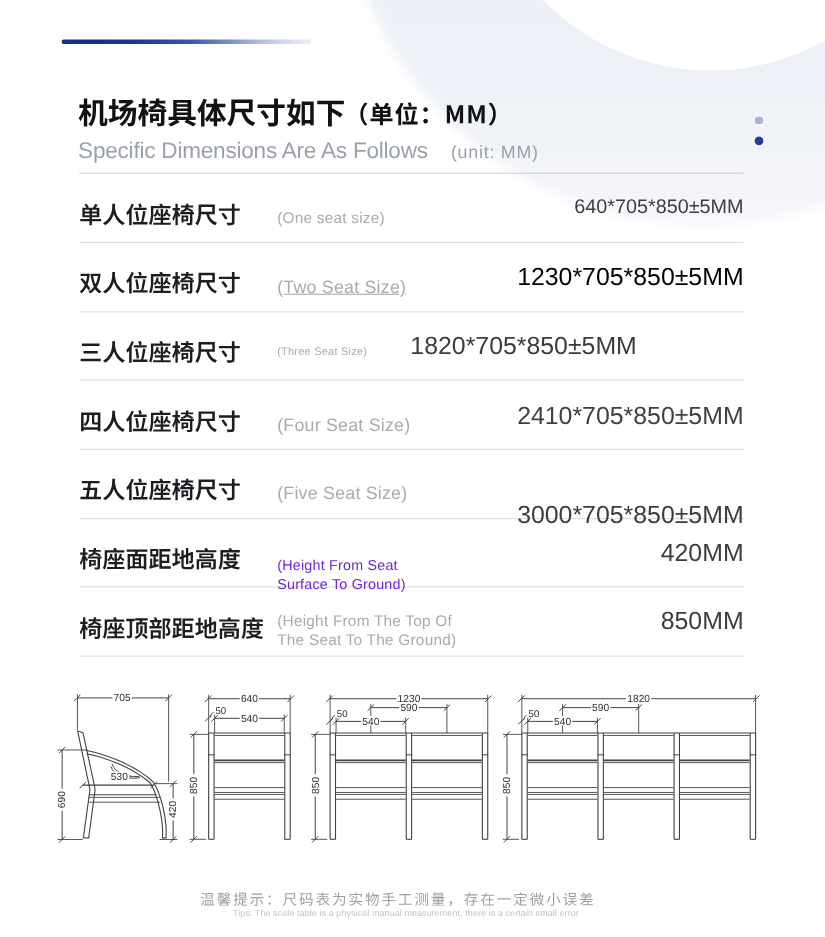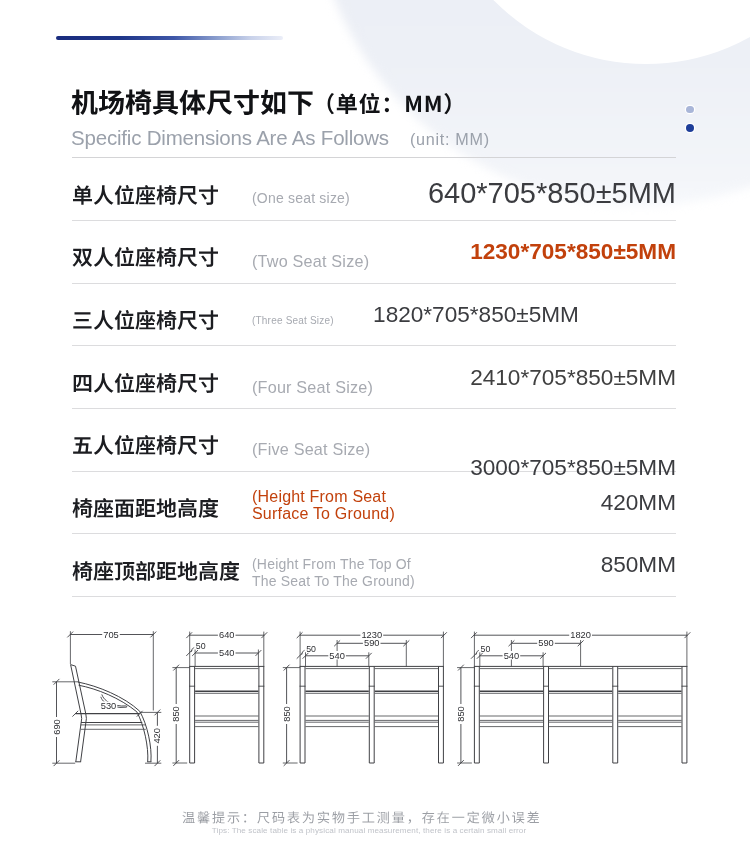--- a/index.html
+++ b/index.html
@@ -25,30 +25,30 @@
 
 <div class="abs" style="left:72px;top:157.3px;width:604px;height:1px;background:#d4d4d6;"></div>
 
 <div class="abs" style="left:72px;top:219.9px;width:604px;height:1px;background:#dcdcde;"></div>
 <div class="abs" style="left:72px;top:183.7px;">
     <svg width="147" height="26" viewBox="0 0 147 26" style="display:block;overflow:visible">
       <path d="M9.3 5.9H11.6V20.8H9.3ZM5.1 10.1V11.7H16.0V10.1ZM5.1 6.7V8.3H16.0V6.7ZM2.9 4.8H18.3V13.6H2.9ZM1.0 15.1H20.0V17.2H1.0ZM4.7 2.2 6.6 1.3Q7.2 2.0 7.8 2.8Q8.5 3.7 8.8 4.4L6.7 5.4Q6.5 4.7 5.9 3.8Q5.3 2.9 4.7 2.2ZM14.5 1.4 17.0 2.1Q16.3 3.1 15.6 4.1Q14.9 5.2 14.3 5.9L12.3 5.2Q12.7 4.6 13.1 4.0Q13.5 3.3 13.9 2.6Q14.2 1.9 14.5 1.4Z M30.1 1.3H32.6Q32.6 2.3 32.5 3.8Q32.4 5.3 32.2 7.0Q31.9 8.8 31.4 10.7Q30.8 12.6 29.8 14.4Q28.8 16.2 27.3 17.9Q25.8 19.5 23.5 20.8Q23.3 20.3 22.7 19.8Q22.2 19.3 21.7 19.0Q23.8 17.8 25.3 16.3Q26.7 14.8 27.7 13.1Q28.6 11.4 29.1 9.7Q29.6 8.0 29.8 6.4Q30.0 4.8 30.0 3.4Q30.0 2.1 30.1 1.3ZM32.4 3.8Q32.5 4.2 32.6 5.2Q32.7 6.2 33.0 7.6Q33.3 9.0 33.9 10.5Q34.5 12.1 35.5 13.6Q36.5 15.1 38.0 16.5Q39.4 17.8 41.5 18.7Q41.0 19.1 40.5 19.6Q40.1 20.2 39.8 20.7Q37.7 19.7 36.2 18.2Q34.6 16.7 33.6 15.0Q32.6 13.3 31.9 11.6Q31.3 9.9 31.0 8.4Q30.6 6.8 30.5 5.7Q30.3 4.6 30.2 4.1Z M49.6 4.8H61.3V7.0H49.6ZM50.9 8.3 53.0 7.9Q53.2 8.9 53.4 10.1Q53.7 11.3 53.9 12.4Q54.1 13.6 54.2 14.6Q54.4 15.7 54.4 16.5L52.2 17.1Q52.2 16.3 52.0 15.2Q51.9 14.2 51.7 13.0Q51.6 11.8 51.4 10.6Q51.1 9.4 50.9 8.3ZM58.0 7.8 60.4 8.1Q60.1 9.5 59.9 10.9Q59.6 12.3 59.3 13.7Q59.0 15.1 58.7 16.3Q58.3 17.6 58.0 18.6L56.1 18.2Q56.4 17.2 56.7 15.9Q57.0 14.6 57.2 13.2Q57.5 11.7 57.7 10.4Q57.9 9.0 58.0 7.8ZM48.8 17.8H62.1V20.0H48.8ZM53.7 1.5 55.9 1.0Q56.1 1.7 56.5 2.6Q56.8 3.5 56.9 4.2L54.7 4.8Q54.6 4.2 54.3 3.2Q54.0 2.3 53.7 1.5ZM47.6 1.3 49.7 2.0Q49.0 3.7 48.1 5.5Q47.2 7.3 46.1 8.9Q45.0 10.4 43.9 11.6Q43.8 11.4 43.6 10.9Q43.4 10.5 43.1 10.0Q42.9 9.6 42.7 9.3Q43.7 8.3 44.6 7.1Q45.5 5.8 46.3 4.3Q47.0 2.8 47.6 1.3ZM45.4 7.0 47.7 4.7 47.7 4.7V20.8H45.4Z M74.1 6.0H76.3V19.3H74.1ZM68.6 14.0H82.0V16.0H68.6ZM67.3 18.4H83.2V20.3H67.3ZM70.2 6.3 72.3 6.6Q72.0 8.8 71.1 10.5Q70.3 12.2 69.0 13.3Q68.8 13.1 68.5 12.9Q68.2 12.6 67.9 12.4Q67.6 12.2 67.3 12.0Q68.6 11.1 69.3 9.6Q70.0 8.2 70.2 6.3ZM70.0 9.8 71.2 8.5Q71.7 8.9 72.3 9.4Q72.8 10.0 73.3 10.5Q73.8 11.0 74.1 11.4L72.9 12.9Q72.6 12.5 72.1 11.9Q71.6 11.4 71.0 10.8Q70.5 10.3 70.0 9.8ZM78.9 6.3 80.9 6.6Q80.5 8.7 79.6 10.4Q78.8 12.1 77.5 13.1Q77.3 13.0 77.0 12.7Q76.7 12.5 76.4 12.2Q76.1 12.0 75.9 11.8Q77.1 10.9 77.8 9.5Q78.6 8.1 78.9 6.3ZM78.2 9.8 79.4 8.5Q80.0 9.0 80.7 9.6Q81.5 10.2 82.1 10.8Q82.8 11.4 83.2 11.8L81.9 13.3Q81.5 12.8 80.9 12.2Q80.2 11.6 79.5 11.0Q78.8 10.3 78.2 9.8ZM66.4 3.2H83.0V5.3H66.4ZM65.2 3.2H67.4V9.0Q67.4 10.2 67.3 11.8Q67.2 13.3 67.0 14.9Q66.8 16.5 66.4 18.0Q66.0 19.5 65.3 20.7Q65.1 20.5 64.8 20.2Q64.4 20.0 64.1 19.8Q63.7 19.5 63.4 19.4Q64.0 18.3 64.4 17.0Q64.8 15.6 64.9 14.2Q65.1 12.8 65.2 11.5Q65.2 10.1 65.2 9.0ZM72.8 1.7 74.9 1.0Q75.4 1.7 75.9 2.5Q76.3 3.3 76.5 3.9L74.3 4.7Q74.1 4.1 73.7 3.2Q73.2 2.4 72.8 1.7Z M94.2 12.0H99.1V17.1H94.2V15.5H97.2V13.6H94.2ZM93.0 12.0H94.9V18.2H93.0ZM92.6 2.9H103.6V4.7H92.6ZM91.8 8.8H104.3V10.7H91.8ZM100.7 10.2H102.9V18.5Q102.9 19.3 102.7 19.8Q102.5 20.2 101.9 20.5Q101.3 20.7 100.4 20.8Q99.5 20.8 98.3 20.8Q98.2 20.4 98.0 19.8Q97.7 19.2 97.5 18.8Q98.4 18.8 99.2 18.8Q99.9 18.8 100.2 18.8Q100.5 18.8 100.6 18.8Q100.7 18.7 100.7 18.5ZM97.2 1.2H99.4Q99.3 2.9 99.0 4.2Q98.8 5.4 98.2 6.4Q97.5 7.3 96.4 8.0Q95.2 8.6 93.2 9.0Q93.1 8.7 92.8 8.2Q92.4 7.7 92.1 7.4Q93.8 7.1 94.8 6.6Q95.8 6.1 96.3 5.4Q96.8 4.6 97.0 3.6Q97.1 2.6 97.2 1.2ZM96.8 6.2 98.2 4.8Q99.1 5.2 100.1 5.6Q101.2 6.1 102.2 6.6Q103.2 7.1 103.8 7.5L102.3 9.0Q101.7 8.6 100.8 8.1Q99.8 7.6 98.8 7.1Q97.7 6.6 96.8 6.2ZM84.9 5.2H91.6V7.3H84.9ZM87.5 1.2H89.6V20.8H87.5ZM87.4 6.7 88.6 7.1Q88.4 8.4 88.1 9.8Q87.8 11.2 87.4 12.5Q87.0 13.8 86.5 14.9Q86.1 16.1 85.6 16.9Q85.5 16.6 85.3 16.2Q85.1 15.7 84.9 15.3Q84.7 14.9 84.5 14.6Q85.0 14.0 85.4 13.0Q85.9 12.1 86.3 11.0Q86.6 9.9 86.9 8.8Q87.2 7.7 87.4 6.7ZM89.4 7.9Q89.6 8.1 89.9 8.6Q90.3 9.2 90.7 9.8Q91.1 10.5 91.5 11.0Q91.8 11.6 92.0 11.8L90.6 13.5Q90.4 13.0 90.1 12.3Q89.8 11.7 89.5 11.0Q89.2 10.3 88.9 9.7Q88.5 9.1 88.3 8.7Z M117.7 10.0Q118.5 13.2 120.3 15.4Q122.2 17.7 125.3 18.6Q125.0 18.8 124.7 19.2Q124.4 19.6 124.2 20.0Q123.9 20.4 123.7 20.7Q121.5 19.9 119.9 18.4Q118.3 17.0 117.2 15.0Q116.1 13.0 115.5 10.5ZM109.8 2.0H123.3V10.8H109.8V8.6H121.0V4.2H109.8ZM108.5 2.0H110.9V8.2Q110.9 9.6 110.8 11.3Q110.6 12.9 110.3 14.7Q109.9 16.4 109.2 18.0Q108.5 19.6 107.4 20.9Q107.2 20.7 106.9 20.4Q106.5 20.0 106.2 19.7Q105.8 19.5 105.5 19.3Q106.6 18.1 107.1 16.7Q107.7 15.3 108.0 13.8Q108.3 12.4 108.4 10.9Q108.5 9.5 108.5 8.2Z M127.0 5.5H146.0V7.7H127.0ZM138.8 1.2H141.2V17.8Q141.2 19.0 140.9 19.6Q140.6 20.1 139.8 20.4Q139.1 20.7 137.9 20.8Q136.6 20.9 134.9 20.9Q134.9 20.5 134.7 20.1Q134.5 19.6 134.3 19.2Q134.1 18.7 133.9 18.4Q134.8 18.4 135.7 18.4Q136.5 18.4 137.2 18.4Q137.8 18.4 138.1 18.4Q138.5 18.4 138.6 18.3Q138.8 18.1 138.8 17.8ZM129.1 10.6 131.1 9.4Q131.8 10.1 132.5 11.1Q133.3 12.0 133.9 12.9Q134.5 13.8 134.9 14.5L132.8 15.8Q132.5 15.1 131.9 14.1Q131.3 13.2 130.6 12.3Q129.9 11.3 129.1 10.6Z" fill="#1c1d21"></path>
     </svg>
   </div>
 <div class="abs" style="left:252px;top:190.7px;font-size:14px;color:#a7aab1;letter-spacing:0.2px;line-height:1;white-space:nowrap;">(One seat size)</div>
-<div class="abs" style="left:276px;top:178.6px;width:400px;text-align:right;font-size:29px;color:#3b3c40;line-height:1;white-space:nowrap;">640*705*850±5MM</div>
+<div class="abs" style="left:276px;top:178.6px;width:400px;text-align:right;font-size:18px;color:#3b3c40;line-height:1;white-space:nowrap;">640*705*850±5MM</div>
 
 <div class="abs" style="left:72px;top:282.6px;width:604px;height:1px;background:#dcdcde;"></div>
 <div class="abs" style="left:72px;top:246.3px;">
     <svg width="147" height="26" viewBox="0 0 147 26" style="display:block;overflow:visible">
       <path d="M10.3 2.8H18.0V4.9H10.3ZM17.3 2.8H17.7L18.1 2.7L19.5 3.1Q19.1 7.8 17.8 11.2Q16.5 14.6 14.5 17.0Q12.6 19.3 9.9 20.8Q9.7 20.5 9.4 20.1Q9.2 19.7 8.9 19.4Q8.6 19.0 8.4 18.8Q10.8 17.7 12.7 15.5Q14.5 13.4 15.7 10.3Q16.9 7.2 17.3 3.3ZM12.6 4.7Q13.1 7.9 14.0 10.7Q14.9 13.5 16.5 15.6Q18.0 17.7 20.2 18.9Q20.0 19.1 19.7 19.5Q19.4 19.8 19.1 20.2Q18.8 20.5 18.6 20.8Q16.2 19.4 14.6 17.1Q13.1 14.8 12.1 11.7Q11.1 8.7 10.5 5.0ZM1.2 2.8H8.2V4.9H1.2ZM7.4 2.8H7.8L8.2 2.7L9.6 3.1Q9.2 7.4 8.3 10.7Q7.3 14.1 5.8 16.6Q4.2 19.1 2.1 20.8Q2.0 20.5 1.7 20.2Q1.4 19.8 1.1 19.5Q0.8 19.2 0.5 19.0Q1.9 18.0 3.1 16.4Q4.2 14.9 5.1 12.8Q6.0 10.8 6.6 8.4Q7.1 6.0 7.4 3.3ZM1.2 8.0 2.8 6.7Q3.8 7.8 4.9 9.1Q5.9 10.3 6.9 11.6Q7.9 12.9 8.7 14.2Q9.6 15.4 10.0 16.4L8.2 18.0Q7.7 17.0 6.9 15.7Q6.1 14.5 5.2 13.1Q4.2 11.8 3.2 10.5Q2.2 9.2 1.2 8.0Z M30.1 1.3H32.6Q32.6 2.3 32.5 3.8Q32.4 5.3 32.2 7.0Q31.9 8.8 31.4 10.7Q30.8 12.6 29.8 14.4Q28.8 16.2 27.3 17.9Q25.8 19.5 23.5 20.8Q23.3 20.3 22.7 19.8Q22.2 19.3 21.7 19.0Q23.8 17.8 25.3 16.3Q26.7 14.8 27.7 13.1Q28.6 11.4 29.1 9.7Q29.6 8.0 29.8 6.4Q30.0 4.8 30.0 3.4Q30.0 2.1 30.1 1.3ZM32.4 3.8Q32.5 4.2 32.6 5.2Q32.7 6.2 33.0 7.6Q33.3 9.0 33.9 10.5Q34.5 12.1 35.5 13.6Q36.5 15.1 38.0 16.5Q39.4 17.8 41.5 18.7Q41.0 19.1 40.5 19.6Q40.1 20.2 39.8 20.7Q37.7 19.7 36.2 18.2Q34.6 16.7 33.6 15.0Q32.6 13.3 31.9 11.6Q31.3 9.9 31.0 8.4Q30.6 6.8 30.5 5.7Q30.3 4.6 30.2 4.1Z M49.6 4.8H61.3V7.0H49.6ZM50.9 8.3 53.0 7.9Q53.2 8.9 53.4 10.1Q53.7 11.3 53.9 12.4Q54.1 13.6 54.2 14.6Q54.4 15.7 54.4 16.5L52.2 17.1Q52.2 16.3 52.0 15.2Q51.9 14.2 51.7 13.0Q51.6 11.8 51.4 10.6Q51.1 9.4 50.9 8.3ZM58.0 7.8 60.4 8.1Q60.1 9.5 59.9 10.9Q59.6 12.3 59.3 13.7Q59.0 15.1 58.7 16.3Q58.3 17.6 58.0 18.6L56.1 18.2Q56.4 17.2 56.7 15.9Q57.0 14.6 57.2 13.2Q57.5 11.7 57.7 10.4Q57.9 9.0 58.0 7.8ZM48.8 17.8H62.1V20.0H48.8ZM53.7 1.5 55.9 1.0Q56.1 1.7 56.5 2.6Q56.8 3.5 56.9 4.2L54.7 4.8Q54.6 4.2 54.3 3.2Q54.0 2.3 53.7 1.5ZM47.6 1.3 49.7 2.0Q49.0 3.7 48.1 5.5Q47.2 7.3 46.1 8.9Q45.0 10.4 43.9 11.6Q43.8 11.4 43.6 10.9Q43.4 10.5 43.1 10.0Q42.9 9.6 42.7 9.3Q43.7 8.3 44.6 7.1Q45.5 5.8 46.3 4.3Q47.0 2.8 47.6 1.3ZM45.4 7.0 47.7 4.7 47.7 4.7V20.8H45.4Z M74.1 6.0H76.3V19.3H74.1ZM68.6 14.0H82.0V16.0H68.6ZM67.3 18.4H83.2V20.3H67.3ZM70.2 6.3 72.3 6.6Q72.0 8.8 71.1 10.5Q70.3 12.2 69.0 13.3Q68.8 13.1 68.5 12.9Q68.2 12.6 67.9 12.4Q67.6 12.2 67.3 12.0Q68.6 11.1 69.3 9.6Q70.0 8.2 70.2 6.3ZM70.0 9.8 71.2 8.5Q71.7 8.9 72.3 9.4Q72.8 10.0 73.3 10.5Q73.8 11.0 74.1 11.4L72.9 12.9Q72.6 12.5 72.1 11.9Q71.6 11.4 71.0 10.8Q70.5 10.3 70.0 9.8ZM78.9 6.3 80.9 6.6Q80.5 8.7 79.6 10.4Q78.8 12.1 77.5 13.1Q77.3 13.0 77.0 12.7Q76.7 12.5 76.4 12.2Q76.1 12.0 75.9 11.8Q77.1 10.9 77.8 9.5Q78.6 8.1 78.9 6.3ZM78.2 9.8 79.4 8.5Q80.0 9.0 80.7 9.6Q81.5 10.2 82.1 10.8Q82.8 11.4 83.2 11.8L81.9 13.3Q81.5 12.8 80.9 12.2Q80.2 11.6 79.5 11.0Q78.8 10.3 78.2 9.8ZM66.4 3.2H83.0V5.3H66.4ZM65.2 3.2H67.4V9.0Q67.4 10.2 67.3 11.8Q67.2 13.3 67.0 14.9Q66.8 16.5 66.4 18.0Q66.0 19.5 65.3 20.7Q65.1 20.5 64.8 20.2Q64.4 20.0 64.1 19.8Q63.7 19.5 63.4 19.4Q64.0 18.3 64.4 17.0Q64.8 15.6 64.9 14.2Q65.1 12.8 65.2 11.5Q65.2 10.1 65.2 9.0ZM72.8 1.7 74.9 1.0Q75.4 1.7 75.9 2.5Q76.3 3.3 76.5 3.9L74.3 4.7Q74.1 4.1 73.7 3.2Q73.2 2.4 72.8 1.7Z M94.2 12.0H99.1V17.1H94.2V15.5H97.2V13.6H94.2ZM93.0 12.0H94.9V18.2H93.0ZM92.6 2.9H103.6V4.7H92.6ZM91.8 8.8H104.3V10.7H91.8ZM100.7 10.2H102.9V18.5Q102.9 19.3 102.7 19.8Q102.5 20.2 101.9 20.5Q101.3 20.7 100.4 20.8Q99.5 20.8 98.3 20.8Q98.2 20.4 98.0 19.8Q97.7 19.2 97.5 18.8Q98.4 18.8 99.2 18.8Q99.9 18.8 100.2 18.8Q100.5 18.8 100.6 18.8Q100.7 18.7 100.7 18.5ZM97.2 1.2H99.4Q99.3 2.9 99.0 4.2Q98.8 5.4 98.2 6.4Q97.5 7.3 96.4 8.0Q95.2 8.6 93.2 9.0Q93.1 8.7 92.8 8.2Q92.4 7.7 92.1 7.4Q93.8 7.1 94.8 6.6Q95.8 6.1 96.3 5.4Q96.8 4.6 97.0 3.6Q97.1 2.6 97.2 1.2ZM96.8 6.2 98.2 4.8Q99.1 5.2 100.1 5.6Q101.2 6.1 102.2 6.6Q103.2 7.1 103.8 7.5L102.3 9.0Q101.7 8.6 100.8 8.1Q99.8 7.6 98.8 7.1Q97.7 6.6 96.8 6.2ZM84.9 5.2H91.6V7.3H84.9ZM87.5 1.2H89.6V20.8H87.5ZM87.4 6.7 88.6 7.1Q88.4 8.4 88.1 9.8Q87.8 11.2 87.4 12.5Q87.0 13.8 86.5 14.9Q86.1 16.1 85.6 16.9Q85.5 16.6 85.3 16.2Q85.1 15.7 84.9 15.3Q84.7 14.9 84.5 14.6Q85.0 14.0 85.4 13.0Q85.9 12.1 86.3 11.0Q86.6 9.9 86.9 8.8Q87.2 7.7 87.4 6.7ZM89.4 7.9Q89.6 8.1 89.9 8.6Q90.3 9.2 90.7 9.8Q91.1 10.5 91.5 11.0Q91.8 11.6 92.0 11.8L90.6 13.5Q90.4 13.0 90.1 12.3Q89.8 11.7 89.5 11.0Q89.2 10.3 88.9 9.7Q88.5 9.1 88.3 8.7Z M117.7 10.0Q118.5 13.2 120.3 15.4Q122.2 17.7 125.3 18.6Q125.0 18.8 124.7 19.2Q124.4 19.6 124.2 20.0Q123.9 20.4 123.7 20.7Q121.5 19.9 119.9 18.4Q118.3 17.0 117.2 15.0Q116.1 13.0 115.5 10.5ZM109.8 2.0H123.3V10.8H109.8V8.6H121.0V4.2H109.8ZM108.5 2.0H110.9V8.2Q110.9 9.6 110.8 11.3Q110.6 12.9 110.3 14.7Q109.9 16.4 109.2 18.0Q108.5 19.6 107.4 20.9Q107.2 20.7 106.9 20.4Q106.5 20.0 106.2 19.7Q105.8 19.5 105.5 19.3Q106.6 18.1 107.1 16.7Q107.7 15.3 108.0 13.8Q108.3 12.4 108.4 10.9Q108.5 9.5 108.5 8.2Z M127.0 5.5H146.0V7.7H127.0ZM138.8 1.2H141.2V17.8Q141.2 19.0 140.9 19.6Q140.6 20.1 139.8 20.4Q139.1 20.7 137.9 20.8Q136.6 20.9 134.9 20.9Q134.9 20.5 134.7 20.1Q134.5 19.6 134.3 19.2Q134.1 18.7 133.9 18.4Q134.8 18.4 135.7 18.4Q136.5 18.4 137.2 18.4Q137.8 18.4 138.1 18.4Q138.5 18.4 138.6 18.3Q138.8 18.1 138.8 17.8ZM129.1 10.6 131.1 9.4Q131.8 10.1 132.5 11.1Q133.3 12.0 133.9 12.9Q134.5 13.8 134.9 14.5L132.8 15.8Q132.5 15.1 131.9 14.1Q131.3 13.2 130.6 12.3Q129.9 11.3 129.1 10.6Z" fill="#1c1d21"></path>
     </svg>
   </div>
-<div class="abs" style="left:252px;top:253.3px;font-size:16.2px;color:#a7aab1;letter-spacing:0.2px;line-height:1;white-space:nowrap;">(Two Seat Size)</div>
-<div class="abs" style="left:276px;top:241.2px;width:400px;text-align:right;font-size:22.6px;color:#c2410c;line-height:1;white-space:nowrap;font-weight:bold;">1230*705*850±5MM</div>
+<div class="abs" style="left:252px;top:253.3px;font-size:16.2px;color:#a7aab1;letter-spacing:0.2px;line-height:1;white-space:nowrap;text-decoration:underline;">(Two Seat Size)</div>
+<div class="abs" style="left:276px;top:241.2px;width:400px;text-align:right;font-size:22.6px;color:#000000;line-height:1;white-space:nowrap;">1230*705*850±5MM</div>
 
 <div class="abs" style="left:72px;top:345.2px;width:604px;height:1px;background:#dcdcde;"></div>
 <div class="abs" style="left:72px;top:309.0px;">
     <svg width="147" height="26" viewBox="0 0 147 26" style="display:block;overflow:visible">
       <path d="M2.5 3.2H18.5V5.5H2.5ZM3.9 10.0H16.8V12.3H3.9ZM1.3 17.2H19.6V19.5H1.3Z M30.1 1.3H32.6Q32.6 2.3 32.5 3.8Q32.4 5.3 32.2 7.0Q31.9 8.8 31.4 10.7Q30.8 12.6 29.8 14.4Q28.8 16.2 27.3 17.9Q25.8 19.5 23.5 20.8Q23.3 20.3 22.7 19.8Q22.2 19.3 21.7 19.0Q23.8 17.8 25.3 16.3Q26.7 14.8 27.7 13.1Q28.6 11.4 29.1 9.7Q29.6 8.0 29.8 6.4Q30.0 4.8 30.0 3.4Q30.0 2.1 30.1 1.3ZM32.4 3.8Q32.5 4.2 32.6 5.2Q32.7 6.2 33.0 7.6Q33.3 9.0 33.9 10.5Q34.5 12.1 35.5 13.6Q36.5 15.1 38.0 16.5Q39.4 17.8 41.5 18.7Q41.0 19.1 40.5 19.6Q40.1 20.2 39.8 20.7Q37.7 19.7 36.2 18.2Q34.6 16.7 33.6 15.0Q32.6 13.3 31.9 11.6Q31.3 9.9 31.0 8.4Q30.6 6.8 30.5 5.7Q30.3 4.6 30.2 4.1Z M49.6 4.8H61.3V7.0H49.6ZM50.9 8.3 53.0 7.9Q53.2 8.9 53.4 10.1Q53.7 11.3 53.9 12.4Q54.1 13.6 54.2 14.6Q54.4 15.7 54.4 16.5L52.2 17.1Q52.2 16.3 52.0 15.2Q51.9 14.2 51.7 13.0Q51.6 11.8 51.4 10.6Q51.1 9.4 50.9 8.3ZM58.0 7.8 60.4 8.1Q60.1 9.5 59.9 10.9Q59.6 12.3 59.3 13.7Q59.0 15.1 58.7 16.3Q58.3 17.6 58.0 18.6L56.1 18.2Q56.4 17.2 56.7 15.9Q57.0 14.6 57.2 13.2Q57.5 11.7 57.7 10.4Q57.9 9.0 58.0 7.8ZM48.8 17.8H62.1V20.0H48.8ZM53.7 1.5 55.9 1.0Q56.1 1.7 56.5 2.6Q56.8 3.5 56.9 4.2L54.7 4.8Q54.6 4.2 54.3 3.2Q54.0 2.3 53.7 1.5ZM47.6 1.3 49.7 2.0Q49.0 3.7 48.1 5.5Q47.2 7.3 46.1 8.9Q45.0 10.4 43.9 11.6Q43.8 11.4 43.6 10.9Q43.4 10.5 43.1 10.0Q42.9 9.6 42.7 9.3Q43.7 8.3 44.6 7.1Q45.5 5.8 46.3 4.3Q47.0 2.8 47.6 1.3ZM45.4 7.0 47.7 4.7 47.7 4.7V20.8H45.4Z M74.1 6.0H76.3V19.3H74.1ZM68.6 14.0H82.0V16.0H68.6ZM67.3 18.4H83.2V20.3H67.3ZM70.2 6.3 72.3 6.6Q72.0 8.8 71.1 10.5Q70.3 12.2 69.0 13.3Q68.8 13.1 68.5 12.9Q68.2 12.6 67.9 12.4Q67.6 12.2 67.3 12.0Q68.6 11.1 69.3 9.6Q70.0 8.2 70.2 6.3ZM70.0 9.8 71.2 8.5Q71.7 8.9 72.3 9.4Q72.8 10.0 73.3 10.5Q73.8 11.0 74.1 11.4L72.9 12.9Q72.6 12.5 72.1 11.9Q71.6 11.4 71.0 10.8Q70.5 10.3 70.0 9.8ZM78.9 6.3 80.9 6.6Q80.5 8.7 79.6 10.4Q78.8 12.1 77.5 13.1Q77.3 13.0 77.0 12.7Q76.7 12.5 76.4 12.2Q76.1 12.0 75.9 11.8Q77.1 10.9 77.8 9.5Q78.6 8.1 78.9 6.3ZM78.2 9.8 79.4 8.5Q80.0 9.0 80.7 9.6Q81.5 10.2 82.1 10.8Q82.8 11.4 83.2 11.8L81.9 13.3Q81.5 12.8 80.9 12.2Q80.2 11.6 79.5 11.0Q78.8 10.3 78.2 9.8ZM66.4 3.2H83.0V5.3H66.4ZM65.2 3.2H67.4V9.0Q67.4 10.2 67.3 11.8Q67.2 13.3 67.0 14.9Q66.8 16.5 66.4 18.0Q66.0 19.5 65.3 20.7Q65.1 20.5 64.8 20.2Q64.4 20.0 64.1 19.8Q63.7 19.5 63.4 19.4Q64.0 18.3 64.4 17.0Q64.8 15.6 64.9 14.2Q65.1 12.8 65.2 11.5Q65.2 10.1 65.2 9.0ZM72.8 1.7 74.9 1.0Q75.4 1.7 75.9 2.5Q76.3 3.3 76.5 3.9L74.3 4.7Q74.1 4.1 73.7 3.2Q73.2 2.4 72.8 1.7Z M94.2 12.0H99.1V17.1H94.2V15.5H97.2V13.6H94.2ZM93.0 12.0H94.9V18.2H93.0ZM92.6 2.9H103.6V4.7H92.6ZM91.8 8.8H104.3V10.7H91.8ZM100.7 10.2H102.9V18.5Q102.9 19.3 102.7 19.8Q102.5 20.2 101.9 20.5Q101.3 20.7 100.4 20.8Q99.5 20.8 98.3 20.8Q98.2 20.4 98.0 19.8Q97.7 19.2 97.5 18.8Q98.4 18.8 99.2 18.8Q99.9 18.8 100.2 18.8Q100.5 18.8 100.6 18.8Q100.7 18.7 100.7 18.5ZM97.2 1.2H99.4Q99.3 2.9 99.0 4.2Q98.8 5.4 98.2 6.4Q97.5 7.3 96.4 8.0Q95.2 8.6 93.2 9.0Q93.1 8.7 92.8 8.2Q92.4 7.7 92.1 7.4Q93.8 7.1 94.8 6.6Q95.8 6.1 96.3 5.4Q96.8 4.6 97.0 3.6Q97.1 2.6 97.2 1.2ZM96.8 6.2 98.2 4.8Q99.1 5.2 100.1 5.6Q101.2 6.1 102.2 6.6Q103.2 7.1 103.8 7.5L102.3 9.0Q101.7 8.6 100.8 8.1Q99.8 7.6 98.8 7.1Q97.7 6.6 96.8 6.2ZM84.9 5.2H91.6V7.3H84.9ZM87.5 1.2H89.6V20.8H87.5ZM87.4 6.7 88.6 7.1Q88.4 8.4 88.1 9.8Q87.8 11.2 87.4 12.5Q87.0 13.8 86.5 14.9Q86.1 16.1 85.6 16.9Q85.5 16.6 85.3 16.2Q85.1 15.7 84.9 15.3Q84.7 14.9 84.5 14.6Q85.0 14.0 85.4 13.0Q85.9 12.1 86.3 11.0Q86.6 9.9 86.9 8.8Q87.2 7.7 87.4 6.7ZM89.4 7.9Q89.6 8.1 89.9 8.6Q90.3 9.2 90.7 9.8Q91.1 10.5 91.5 11.0Q91.8 11.6 92.0 11.8L90.6 13.5Q90.4 13.0 90.1 12.3Q89.8 11.7 89.5 11.0Q89.2 10.3 88.9 9.7Q88.5 9.1 88.3 8.7Z M117.7 10.0Q118.5 13.2 120.3 15.4Q122.2 17.7 125.3 18.6Q125.0 18.8 124.7 19.2Q124.4 19.6 124.2 20.0Q123.9 20.4 123.7 20.7Q121.5 19.9 119.9 18.4Q118.3 17.0 117.2 15.0Q116.1 13.0 115.5 10.5ZM109.8 2.0H123.3V10.8H109.8V8.6H121.0V4.2H109.8ZM108.5 2.0H110.9V8.2Q110.9 9.6 110.8 11.3Q110.6 12.9 110.3 14.7Q109.9 16.4 109.2 18.0Q108.5 19.6 107.4 20.9Q107.2 20.7 106.9 20.4Q106.5 20.0 106.2 19.7Q105.8 19.5 105.5 19.3Q106.6 18.1 107.1 16.7Q107.7 15.3 108.0 13.8Q108.3 12.4 108.4 10.9Q108.5 9.5 108.5 8.2Z M127.0 5.5H146.0V7.7H127.0ZM138.8 1.2H141.2V17.8Q141.2 19.0 140.9 19.6Q140.6 20.1 139.8 20.4Q139.1 20.7 137.9 20.8Q136.6 20.9 134.9 20.9Q134.9 20.5 134.7 20.1Q134.5 19.6 134.3 19.2Q134.1 18.7 133.9 18.4Q134.8 18.4 135.7 18.4Q136.5 18.4 137.2 18.4Q137.8 18.4 138.1 18.4Q138.5 18.4 138.6 18.3Q138.8 18.1 138.8 17.8ZM129.1 10.6 131.1 9.4Q131.8 10.1 132.5 11.1Q133.3 12.0 133.9 12.9Q134.5 13.8 134.9 14.5L132.8 15.8Q132.5 15.1 131.9 14.1Q131.3 13.2 130.6 12.3Q129.9 11.3 129.1 10.6Z" fill="#1c1d21"></path>
     </svg>
   </div>
 <div class="abs" style="left:252px;top:316.0px;font-size:10px;color:#a7aab1;letter-spacing:0.2px;line-height:1;white-space:nowrap;">(Three Seat Size)</div>
 <div class="abs" style="left:276px;top:303.9px;width:400px;text-align:center;font-size:22.6px;color:#3b3c40;line-height:1;white-space:nowrap;">1820*705*850±5MM</div>
 
@@ -69,21 +69,21 @@
   </div>
 <div class="abs" style="left:252px;top:441.2px;font-size:16.2px;color:#a7aab1;letter-spacing:0.2px;line-height:1;white-space:nowrap;">(Five Seat Size)</div>
 <div class="abs" style="left:276px;top:429.1px;width:400px;text-align:right;font-size:22.6px;color:#3b3c40;line-height:1;white-space:nowrap;margin-top:28px;">3000*705*850±5MM</div>
 
 <div class="abs" style="left:72px;top:533.1px;width:604px;height:1px;background:#dcdcde;"></div>
 <div class="abs" style="left:72px;top:496.9px;">
     <svg width="147" height="26" viewBox="0 0 147 26" style="display:block;overflow:visible">
       <path d="M10.2 12.0H15.1V17.1H10.2V15.5H13.2V13.6H10.2ZM9.0 12.0H10.9V18.2H9.0ZM8.6 2.9H19.6V4.7H8.6ZM7.8 8.8H20.3V10.7H7.8ZM16.7 10.2H18.9V18.5Q18.9 19.3 18.7 19.8Q18.5 20.2 17.9 20.5Q17.3 20.7 16.4 20.8Q15.5 20.8 14.3 20.8Q14.2 20.4 14.0 19.8Q13.7 19.2 13.5 18.8Q14.4 18.8 15.2 18.8Q15.9 18.8 16.2 18.8Q16.5 18.8 16.6 18.8Q16.7 18.7 16.7 18.5ZM13.2 1.2H15.4Q15.3 2.9 15.0 4.2Q14.8 5.4 14.2 6.4Q13.5 7.3 12.4 8.0Q11.2 8.6 9.2 9.0Q9.1 8.7 8.8 8.2Q8.4 7.7 8.1 7.4Q9.8 7.1 10.8 6.6Q11.8 6.1 12.3 5.4Q12.8 4.6 13.0 3.6Q13.1 2.6 13.2 1.2ZM12.8 6.2 14.2 4.8Q15.1 5.2 16.1 5.6Q17.2 6.1 18.2 6.6Q19.2 7.1 19.8 7.5L18.3 9.0Q17.7 8.6 16.8 8.1Q15.8 7.6 14.8 7.1Q13.7 6.6 12.8 6.2ZM0.9 5.2H7.6V7.3H0.9ZM3.5 1.2H5.6V20.8H3.5ZM3.4 6.7 4.6 7.1Q4.4 8.4 4.1 9.8Q3.8 11.2 3.4 12.5Q3.0 13.8 2.5 14.9Q2.1 16.1 1.6 16.9Q1.5 16.6 1.3 16.2Q1.1 15.7 0.9 15.3Q0.7 14.9 0.5 14.6Q1.0 14.0 1.4 13.0Q1.9 12.1 2.3 11.0Q2.6 9.9 2.9 8.8Q3.2 7.7 3.4 6.7ZM5.4 7.9Q5.6 8.1 5.9 8.6Q6.3 9.2 6.7 9.8Q7.1 10.5 7.5 11.0Q7.8 11.6 8.0 11.8L6.6 13.5Q6.4 13.0 6.1 12.3Q5.8 11.7 5.5 11.0Q5.2 10.3 4.9 9.7Q4.5 9.1 4.3 8.7Z M32.1 6.0H34.3V19.3H32.1ZM26.6 14.0H40.0V16.0H26.6ZM25.3 18.4H41.2V20.3H25.3ZM28.2 6.3 30.3 6.6Q30.0 8.8 29.1 10.5Q28.3 12.2 27.0 13.3Q26.8 13.1 26.5 12.9Q26.2 12.6 25.9 12.4Q25.6 12.2 25.3 12.0Q26.6 11.1 27.3 9.6Q28.0 8.2 28.2 6.3ZM28.0 9.8 29.2 8.5Q29.7 8.9 30.3 9.4Q30.8 10.0 31.3 10.5Q31.8 11.0 32.1 11.4L30.9 12.9Q30.6 12.5 30.1 11.9Q29.6 11.4 29.0 10.8Q28.5 10.3 28.0 9.8ZM36.9 6.3 38.9 6.6Q38.5 8.7 37.6 10.4Q36.8 12.1 35.5 13.1Q35.3 13.0 35.0 12.7Q34.7 12.5 34.4 12.2Q34.1 12.0 33.9 11.8Q35.1 10.9 35.8 9.5Q36.6 8.1 36.9 6.3ZM36.2 9.8 37.4 8.5Q38.0 9.0 38.7 9.6Q39.5 10.2 40.1 10.8Q40.8 11.4 41.2 11.8L39.9 13.3Q39.5 12.8 38.9 12.2Q38.2 11.6 37.5 11.0Q36.8 10.3 36.2 9.8ZM24.4 3.2H41.0V5.3H24.4ZM23.2 3.2H25.4V9.0Q25.4 10.2 25.3 11.8Q25.2 13.3 25.0 14.9Q24.8 16.5 24.4 18.0Q24.0 19.5 23.3 20.7Q23.1 20.5 22.8 20.2Q22.4 20.0 22.1 19.8Q21.7 19.5 21.4 19.4Q22.0 18.3 22.4 17.0Q22.8 15.6 22.9 14.2Q23.1 12.8 23.2 11.5Q23.2 10.1 23.2 9.0ZM30.8 1.7 32.9 1.0Q33.4 1.7 33.9 2.5Q34.3 3.3 34.5 3.9L32.3 4.7Q32.1 4.1 31.7 3.2Q31.2 2.4 30.8 1.7Z M49.5 10.5H55.0V12.3H49.5ZM49.5 14.1H55.1V15.8H49.5ZM45.4 17.7H59.8V19.7H45.4ZM44.0 6.7H61.0V20.8H58.7V8.8H46.2V20.8H44.0ZM48.6 8.1H50.6V18.6H48.6ZM54.2 8.1H56.2V18.6H54.2ZM51.0 3.5 53.7 4.0Q53.3 5.1 53.0 6.3Q52.6 7.4 52.3 8.2L50.3 7.7Q50.4 7.1 50.6 6.4Q50.7 5.6 50.9 4.9Q51.0 4.1 51.0 3.5ZM43.1 2.5H62.0V4.6H43.1Z M74.0 7.0H81.9V14.8H74.0V12.7H79.8V9.1H74.0ZM82.9 2.2V4.4H75.2V17.8H83.3V20.0H72.9V2.2ZM66.5 4.0V6.9H69.9V4.0ZM64.6 2.0H71.9V8.9H64.6ZM67.5 8.3H69.6V17.7H67.5ZM64.5 10.7H66.4V18.3H64.5ZM63.5 18.0Q64.6 17.7 66.0 17.4Q67.4 17.0 68.9 16.6Q70.5 16.2 72.0 15.8L72.3 17.7Q70.2 18.3 68.0 19.0Q65.8 19.6 64.1 20.1ZM68.4 11.4H72.0V13.4H68.4Z M97.1 1.2H99.2V16.0H97.1ZM90.7 9.7 101.8 5.1 102.6 7.0 91.6 11.7ZM92.9 3.2H95.0V17.0Q95.0 17.6 95.1 17.9Q95.2 18.2 95.6 18.3Q95.9 18.4 96.6 18.4Q96.8 18.4 97.2 18.4Q97.6 18.4 98.2 18.4Q98.7 18.4 99.3 18.4Q99.8 18.4 100.3 18.4Q100.7 18.4 100.9 18.4Q101.5 18.4 101.8 18.2Q102.1 17.9 102.2 17.3Q102.4 16.8 102.5 15.6Q102.8 15.9 103.4 16.1Q104.0 16.4 104.4 16.5Q104.3 17.9 104.0 18.8Q103.6 19.7 103.0 20.0Q102.3 20.4 101.1 20.4Q100.9 20.4 100.4 20.4Q99.9 20.4 99.3 20.4Q98.7 20.4 98.1 20.4Q97.5 20.4 97.1 20.4Q96.6 20.4 96.4 20.4Q95.0 20.4 94.3 20.1Q93.5 19.8 93.2 19.1Q92.9 18.3 92.9 17.0ZM101.3 5.3H101.2L101.6 5.0L102.0 4.7L103.6 5.3L103.5 5.7Q103.5 7.2 103.5 8.4Q103.5 9.7 103.4 10.6Q103.4 11.6 103.4 12.2Q103.4 12.9 103.3 13.2Q103.3 13.9 103.0 14.3Q102.7 14.7 102.2 14.9Q101.8 15.1 101.2 15.1Q100.6 15.1 100.1 15.1Q100.0 14.7 99.9 14.1Q99.8 13.6 99.6 13.2Q99.9 13.2 100.2 13.2Q100.6 13.2 100.7 13.2Q100.9 13.2 101.1 13.2Q101.2 13.1 101.2 12.8Q101.3 12.6 101.3 12.0Q101.3 11.5 101.3 10.6Q101.3 9.6 101.3 8.3Q101.3 7.0 101.3 5.3ZM84.8 6.1H91.6V8.3H84.8ZM87.3 1.5H89.4V15.3H87.3ZM84.5 15.5Q85.4 15.2 86.5 14.7Q87.6 14.3 88.9 13.7Q90.2 13.2 91.5 12.7L92.0 14.7Q90.3 15.5 88.6 16.3Q86.8 17.1 85.4 17.8Z M106.2 3.2H124.7V5.1H106.2ZM111.3 7.6V9.0H119.8V7.6ZM109.1 6.1H122.1V10.5H109.1ZM106.8 11.4H123.6V13.3H109.0V20.8H106.8ZM121.9 11.4H124.2V18.7Q124.2 19.5 124.0 19.8Q123.8 20.2 123.2 20.4Q122.7 20.6 121.9 20.6Q121.1 20.7 120.0 20.7Q119.9 20.3 119.7 19.8Q119.5 19.4 119.3 19.0Q119.8 19.0 120.2 19.0Q120.7 19.1 121.1 19.0Q121.4 19.0 121.5 19.0Q121.9 19.0 121.9 18.7ZM113.9 1.6 116.2 1.1Q116.5 1.7 116.8 2.6Q117.1 3.4 117.2 3.9L114.8 4.6Q114.7 4.0 114.4 3.2Q114.1 2.3 113.9 1.6ZM112.0 14.2H119.9V18.8H112.0V17.2H117.9V15.8H112.0ZM110.8 14.2H112.9V19.7H110.8Z M131.1 7.2H145.8V9.0H131.1ZM131.3 13.3H143.0V15.1H131.3ZM134.1 5.7H136.2V10.6H140.4V5.7H142.7V12.4H134.1ZM142.4 13.3H142.8L143.2 13.3L144.6 14.0Q143.8 15.6 142.4 16.8Q141.0 17.9 139.2 18.7Q137.5 19.5 135.4 20.0Q133.4 20.4 131.2 20.7Q131.1 20.3 130.8 19.7Q130.6 19.2 130.3 18.8Q132.3 18.6 134.2 18.3Q136.1 17.9 137.7 17.3Q139.3 16.7 140.5 15.8Q141.7 14.9 142.4 13.6ZM134.8 14.7Q135.8 15.9 137.6 16.8Q139.3 17.6 141.5 18.1Q143.8 18.7 146.3 18.9Q146.1 19.1 145.9 19.4Q145.6 19.8 145.4 20.2Q145.2 20.5 145.0 20.8Q142.3 20.5 140.1 19.9Q137.8 19.2 136.0 18.1Q134.1 17.0 132.9 15.4ZM129.5 3.1H146.0V5.2H129.5ZM128.4 3.1H130.7V8.7Q130.7 10.0 130.6 11.6Q130.5 13.2 130.3 14.8Q130.1 16.4 129.7 18.0Q129.3 19.5 128.6 20.8Q128.4 20.6 128.0 20.4Q127.7 20.2 127.3 20.1Q126.9 19.9 126.6 19.8Q127.2 18.6 127.6 17.2Q128.0 15.8 128.1 14.3Q128.3 12.8 128.4 11.4Q128.4 10.0 128.4 8.8ZM135.8 1.6 138.1 1.1Q138.4 1.7 138.7 2.5Q139.0 3.3 139.1 3.9L136.7 4.5Q136.6 3.9 136.4 3.1Q136.1 2.3 135.8 1.6Z" fill="#1c1d21"></path>
     </svg>
   </div>
-<div class="abs" style="left:252px;top:488px;font-size:16px;color:#c2410c;letter-spacing:0.2px;line-height:17.2px;white-space:nowrap;">(Height From Seat<br>Surface To Ground)</div>
+<div class="abs" style="left:252px;top:505px;font-size:13px;color:#6d28d9;letter-spacing:0.2px;line-height:17.2px;white-space:nowrap;">(Height From Seat<br>Surface To Ground)</div>
 <div class="abs" style="left:276px;top:491.8px;width:400px;text-align:right;font-size:22.6px;color:#3b3c40;line-height:1;white-space:nowrap;">420MM</div>
 
 <div class="abs" style="left:72px;top:595.7px;width:604px;height:1px;background:#dcdcde;"></div>
 <div class="abs" style="left:72px;top:559.5px;">
     <svg width="168" height="26" viewBox="0 0 168 26" style="display:block;overflow:visible">
       <path d="M10.2 12.0H15.1V17.1H10.2V15.5H13.2V13.6H10.2ZM9.0 12.0H10.9V18.2H9.0ZM8.6 2.9H19.6V4.7H8.6ZM7.8 8.8H20.3V10.7H7.8ZM16.7 10.2H18.9V18.5Q18.9 19.3 18.7 19.8Q18.5 20.2 17.9 20.5Q17.3 20.7 16.4 20.8Q15.5 20.8 14.3 20.8Q14.2 20.4 14.0 19.8Q13.7 19.2 13.5 18.8Q14.4 18.8 15.2 18.8Q15.9 18.8 16.2 18.8Q16.5 18.8 16.6 18.8Q16.7 18.7 16.7 18.5ZM13.2 1.2H15.4Q15.3 2.9 15.0 4.2Q14.8 5.4 14.2 6.4Q13.5 7.3 12.4 8.0Q11.2 8.6 9.2 9.0Q9.1 8.7 8.8 8.2Q8.4 7.7 8.1 7.4Q9.8 7.1 10.8 6.6Q11.8 6.1 12.3 5.4Q12.8 4.6 13.0 3.6Q13.1 2.6 13.2 1.2ZM12.8 6.2 14.2 4.8Q15.1 5.2 16.1 5.6Q17.2 6.1 18.2 6.6Q19.2 7.1 19.8 7.5L18.3 9.0Q17.7 8.6 16.8 8.1Q15.8 7.6 14.8 7.1Q13.7 6.6 12.8 6.2ZM0.9 5.2H7.6V7.3H0.9ZM3.5 1.2H5.6V20.8H3.5ZM3.4 6.7 4.6 7.1Q4.4 8.4 4.1 9.8Q3.8 11.2 3.4 12.5Q3.0 13.8 2.5 14.9Q2.1 16.1 1.6 16.9Q1.5 16.6 1.3 16.2Q1.1 15.7 0.9 15.3Q0.7 14.9 0.5 14.6Q1.0 14.0 1.4 13.0Q1.9 12.1 2.3 11.0Q2.6 9.9 2.9 8.8Q3.2 7.7 3.4 6.7ZM5.4 7.9Q5.6 8.1 5.9 8.6Q6.3 9.2 6.7 9.8Q7.1 10.5 7.5 11.0Q7.8 11.6 8.0 11.8L6.6 13.5Q6.4 13.0 6.1 12.3Q5.8 11.7 5.5 11.0Q5.2 10.3 4.9 9.7Q4.5 9.1 4.3 8.7Z M32.1 6.0H34.3V19.3H32.1ZM26.6 14.0H40.0V16.0H26.6ZM25.3 18.4H41.2V20.3H25.3ZM28.2 6.3 30.3 6.6Q30.0 8.8 29.1 10.5Q28.3 12.2 27.0 13.3Q26.8 13.1 26.5 12.9Q26.2 12.6 25.9 12.4Q25.6 12.2 25.3 12.0Q26.6 11.1 27.3 9.6Q28.0 8.2 28.2 6.3ZM28.0 9.8 29.2 8.5Q29.7 8.9 30.3 9.4Q30.8 10.0 31.3 10.5Q31.8 11.0 32.1 11.4L30.9 12.9Q30.6 12.5 30.1 11.9Q29.6 11.4 29.0 10.8Q28.5 10.3 28.0 9.8ZM36.9 6.3 38.9 6.6Q38.5 8.7 37.6 10.4Q36.8 12.1 35.5 13.1Q35.3 13.0 35.0 12.7Q34.7 12.5 34.4 12.2Q34.1 12.0 33.9 11.8Q35.1 10.9 35.8 9.5Q36.6 8.1 36.9 6.3ZM36.2 9.8 37.4 8.5Q38.0 9.0 38.7 9.6Q39.5 10.2 40.1 10.8Q40.8 11.4 41.2 11.8L39.9 13.3Q39.5 12.8 38.9 12.2Q38.2 11.6 37.5 11.0Q36.8 10.3 36.2 9.8ZM24.4 3.2H41.0V5.3H24.4ZM23.2 3.2H25.4V9.0Q25.4 10.2 25.3 11.8Q25.2 13.3 25.0 14.9Q24.8 16.5 24.4 18.0Q24.0 19.5 23.3 20.7Q23.1 20.5 22.8 20.2Q22.4 20.0 22.1 19.8Q21.7 19.5 21.4 19.4Q22.0 18.3 22.4 17.0Q22.8 15.6 22.9 14.2Q23.1 12.8 23.2 11.5Q23.2 10.1 23.2 9.0ZM30.8 1.7 32.9 1.0Q33.4 1.7 33.9 2.5Q34.3 3.3 34.5 3.9L32.3 4.7Q32.1 4.1 31.7 3.2Q31.2 2.4 30.8 1.7Z M50.9 2.1H62.3V4.0H50.9ZM55.3 3.1 57.8 3.4Q57.5 4.3 57.1 5.3Q56.7 6.2 56.5 6.9L54.6 6.5Q54.8 5.8 55.0 4.8Q55.2 3.8 55.3 3.1ZM55.5 8.9H57.7V12.9Q57.7 13.9 57.5 14.9Q57.2 16.0 56.5 17.1Q55.9 18.1 54.6 19.1Q53.4 20.0 51.5 20.8Q51.3 20.6 51.1 20.2Q50.9 19.9 50.6 19.6Q50.3 19.3 50.1 19.0Q52.0 18.4 53.1 17.7Q54.2 16.9 54.7 16.1Q55.2 15.3 55.4 14.4Q55.5 13.6 55.5 12.8ZM56.8 17.4 58.2 15.9Q58.9 16.4 59.7 16.9Q60.5 17.5 61.3 18.1Q62.0 18.7 62.5 19.2L61.0 20.9Q60.5 20.4 59.8 19.8Q59.1 19.1 58.3 18.5Q57.5 17.9 56.8 17.4ZM51.8 5.7H61.5V15.8H59.3V7.8H53.9V15.8H51.8ZM42.8 2.6H50.5V4.7H42.8ZM45.9 3.8H48.1V17.6Q48.1 18.5 47.9 19.0Q47.7 19.5 47.2 19.8Q46.6 20.1 45.8 20.2Q44.9 20.3 43.7 20.3Q43.7 19.9 43.5 19.5Q43.4 19.1 43.2 18.7Q43.1 18.3 42.9 18.0Q43.7 18.0 44.5 18.0Q45.2 18.0 45.5 18.0Q45.7 18.0 45.8 17.9Q45.9 17.8 45.9 17.6Z M75.9 2.2H81.4V4.3H77.9V20.7H75.9ZM80.9 2.2H81.3L81.7 2.2L83.2 3.1Q82.7 4.6 82.0 6.3Q81.4 8.0 80.8 9.4Q82.1 10.9 82.5 12.1Q82.9 13.4 82.9 14.4Q82.9 15.5 82.6 16.2Q82.4 17.0 81.8 17.4Q81.5 17.6 81.2 17.7Q80.8 17.8 80.4 17.9Q80.1 17.9 79.6 17.9Q79.2 17.9 78.8 17.9Q78.7 17.5 78.6 16.9Q78.5 16.3 78.2 15.8Q78.6 15.8 78.9 15.9Q79.3 15.9 79.5 15.9Q79.7 15.8 79.9 15.8Q80.2 15.7 80.3 15.6Q80.6 15.5 80.7 15.1Q80.8 14.7 80.8 14.1Q80.8 13.3 80.4 12.1Q79.9 11.0 78.7 9.7Q79.0 8.9 79.3 8.0Q79.6 7.0 79.9 6.1Q80.2 5.2 80.5 4.4Q80.7 3.5 80.9 3.0ZM64.5 3.6H74.6V5.6H64.5ZM63.9 9.2H75.1V11.3H63.9ZM65.6 6.1 67.6 5.6Q68.0 6.3 68.3 7.2Q68.7 8.2 68.8 8.8L66.8 9.4Q66.7 8.7 66.4 7.8Q66.0 6.8 65.6 6.1ZM71.6 5.5 73.8 6.0Q73.5 6.7 73.2 7.5Q72.9 8.2 72.6 8.9Q72.3 9.5 72.0 10.0L70.1 9.6Q70.4 9.0 70.7 8.3Q70.9 7.6 71.2 6.9Q71.4 6.1 71.6 5.5ZM66.2 17.8H73.0V19.8H66.2ZM65.0 12.9H74.2V20.6H72.0V14.9H67.1V20.8H65.0ZM67.8 1.6 69.9 1.1Q70.2 1.7 70.6 2.5Q70.9 3.3 71.0 3.9L68.9 4.6Q68.7 4.0 68.5 3.2Q68.2 2.3 67.8 1.6Z M95.0 7.0H102.9V14.8H95.0V12.7H100.8V9.1H95.0ZM103.9 2.2V4.4H96.2V17.8H104.3V20.0H93.9V2.2ZM87.5 4.0V6.9H90.9V4.0ZM85.6 2.0H92.9V8.9H85.6ZM88.5 8.3H90.6V17.7H88.5ZM85.5 10.7H87.4V18.3H85.5ZM84.5 18.0Q85.6 17.7 87.0 17.4Q88.4 17.0 89.9 16.6Q91.5 16.2 93.0 15.8L93.3 17.7Q91.2 18.3 89.0 19.0Q86.8 19.6 85.1 20.1ZM89.4 11.4H93.0V13.4H89.4Z M118.1 1.2H120.2V16.0H118.1ZM111.7 9.7 122.8 5.1 123.6 7.0 112.6 11.7ZM113.9 3.2H116.0V17.0Q116.0 17.6 116.1 17.9Q116.2 18.2 116.6 18.3Q116.9 18.4 117.6 18.4Q117.8 18.4 118.2 18.4Q118.6 18.4 119.2 18.4Q119.7 18.4 120.3 18.4Q120.8 18.4 121.3 18.4Q121.7 18.4 121.9 18.4Q122.5 18.4 122.8 18.2Q123.1 17.9 123.2 17.3Q123.4 16.8 123.5 15.6Q123.8 15.9 124.4 16.1Q125.0 16.4 125.4 16.5Q125.3 17.9 125.0 18.8Q124.6 19.7 124.0 20.0Q123.3 20.4 122.1 20.4Q121.9 20.4 121.4 20.4Q120.9 20.4 120.3 20.4Q119.7 20.4 119.1 20.4Q118.5 20.4 118.1 20.4Q117.6 20.4 117.4 20.4Q116.0 20.4 115.3 20.1Q114.5 19.8 114.2 19.1Q113.9 18.3 113.9 17.0ZM122.3 5.3H122.2L122.6 5.0L123.0 4.7L124.6 5.3L124.5 5.7Q124.5 7.2 124.5 8.4Q124.5 9.7 124.4 10.6Q124.4 11.6 124.4 12.2Q124.4 12.9 124.3 13.2Q124.3 13.9 124.0 14.3Q123.7 14.7 123.2 14.9Q122.8 15.1 122.2 15.1Q121.6 15.1 121.1 15.1Q121.0 14.7 120.9 14.1Q120.8 13.6 120.6 13.2Q120.9 13.2 121.2 13.2Q121.6 13.2 121.7 13.2Q121.9 13.2 122.1 13.2Q122.2 13.1 122.2 12.8Q122.3 12.6 122.3 12.0Q122.3 11.5 122.3 10.6Q122.3 9.6 122.3 8.3Q122.3 7.0 122.3 5.3ZM105.8 6.1H112.6V8.3H105.8ZM108.3 1.5H110.4V15.3H108.3ZM105.5 15.5Q106.4 15.2 107.5 14.7Q108.6 14.3 109.9 13.7Q111.2 13.2 112.5 12.7L113.0 14.7Q111.3 15.5 109.6 16.3Q107.8 17.1 106.4 17.8Z M127.2 3.2H145.7V5.1H127.2ZM132.3 7.6V9.0H140.8V7.6ZM130.1 6.1H143.1V10.5H130.1ZM127.8 11.4H144.6V13.3H130.0V20.8H127.8ZM142.9 11.4H145.2V18.7Q145.2 19.5 145.0 19.8Q144.8 20.2 144.2 20.4Q143.7 20.6 142.9 20.6Q142.1 20.7 141.0 20.7Q140.9 20.3 140.7 19.8Q140.5 19.4 140.3 19.0Q140.8 19.0 141.2 19.0Q141.7 19.1 142.1 19.0Q142.4 19.0 142.5 19.0Q142.9 19.0 142.9 18.7ZM134.9 1.6 137.2 1.1Q137.5 1.7 137.8 2.6Q138.1 3.4 138.2 3.9L135.8 4.6Q135.7 4.0 135.4 3.2Q135.1 2.3 134.9 1.6ZM133.0 14.2H140.9V18.8H133.0V17.2H138.9V15.8H133.0ZM131.8 14.2H133.9V19.7H131.8Z M152.1 7.2H166.8V9.0H152.1ZM152.3 13.3H164.0V15.1H152.3ZM155.1 5.7H157.2V10.6H161.4V5.7H163.7V12.4H155.1ZM163.4 13.3H163.8L164.2 13.3L165.6 14.0Q164.8 15.6 163.4 16.8Q162.0 17.9 160.2 18.7Q158.5 19.5 156.4 20.0Q154.4 20.4 152.2 20.7Q152.1 20.3 151.8 19.7Q151.6 19.2 151.3 18.8Q153.3 18.6 155.2 18.3Q157.1 17.9 158.7 17.3Q160.3 16.7 161.5 15.8Q162.7 14.9 163.4 13.6ZM155.8 14.7Q156.8 15.9 158.6 16.8Q160.3 17.6 162.5 18.1Q164.8 18.7 167.3 18.9Q167.1 19.1 166.9 19.4Q166.6 19.8 166.4 20.2Q166.2 20.5 166.0 20.8Q163.3 20.5 161.1 19.9Q158.8 19.2 157.0 18.1Q155.1 17.0 153.9 15.4ZM150.5 3.1H167.0V5.2H150.5ZM149.4 3.1H151.7V8.7Q151.7 10.0 151.6 11.6Q151.5 13.2 151.3 14.8Q151.1 16.4 150.7 18.0Q150.3 19.5 149.6 20.8Q149.4 20.6 149.0 20.4Q148.7 20.2 148.3 20.1Q147.9 19.9 147.6 19.8Q148.2 18.6 148.6 17.2Q149.0 15.8 149.1 14.3Q149.3 12.8 149.4 11.4Q149.4 10.0 149.4 8.8ZM156.8 1.6 159.1 1.1Q159.4 1.7 159.7 2.5Q160.0 3.3 160.1 3.9L157.7 4.5Q157.6 3.9 157.4 3.1Q157.1 2.3 156.8 1.6Z" fill="#1c1d21"></path>
     </svg>
   </div>
 <div class="abs" style="left:252px;top:556.1px;font-size:14px;color:#a7aab1;letter-spacing:0.2px;line-height:17.2px;white-space:nowrap;">(Height From The Top Of<br>The Seat To The Ground)</div>
 <div class="abs" style="left:276px;top:554.4px;width:400px;text-align:right;font-size:22.6px;color:#3b3c40;line-height:1;white-space:nowrap;">850MM</div>

